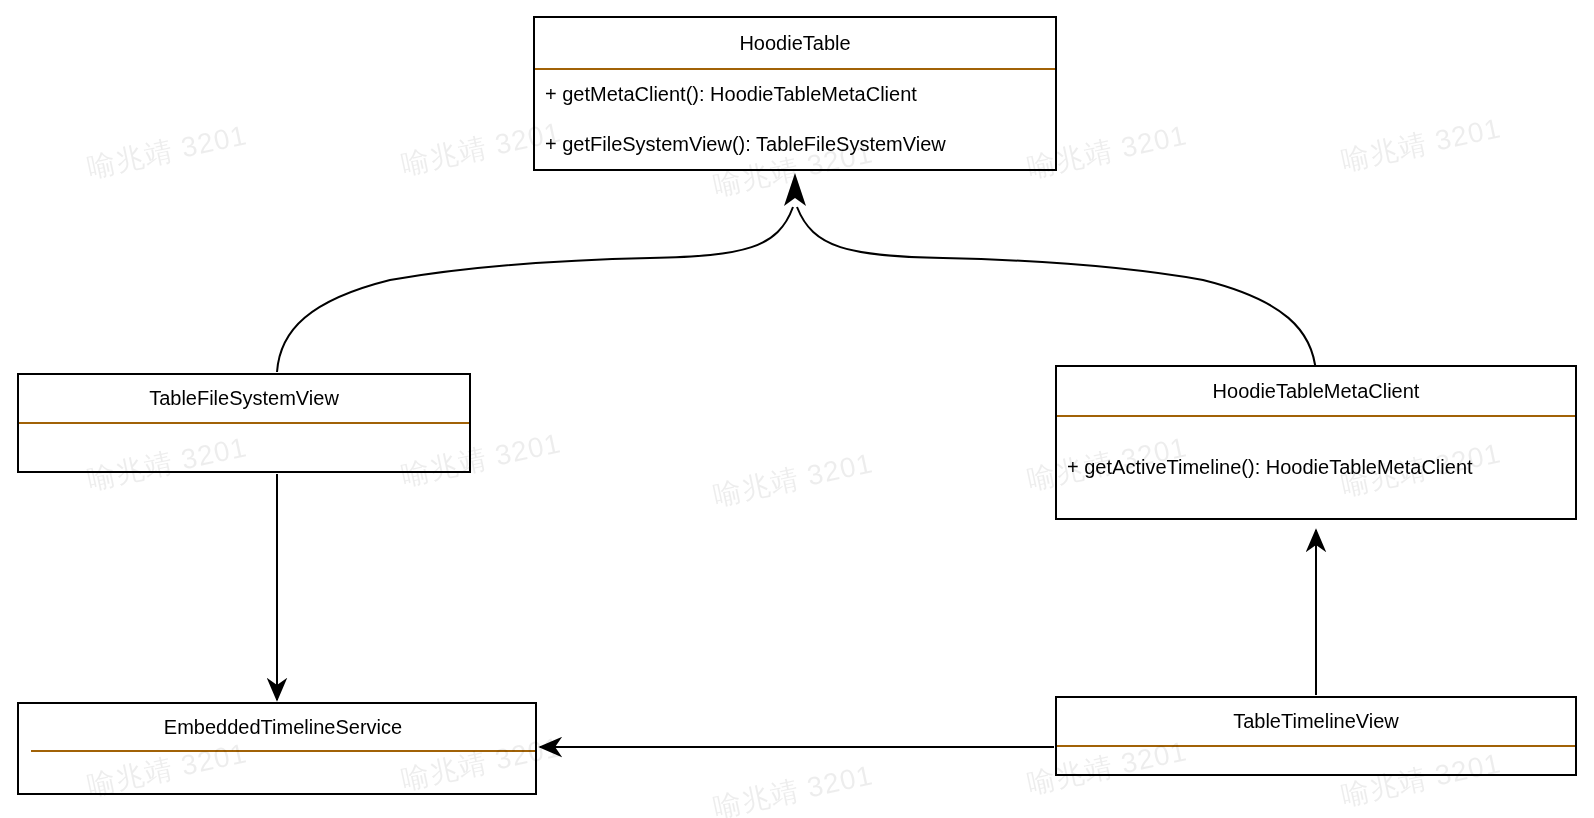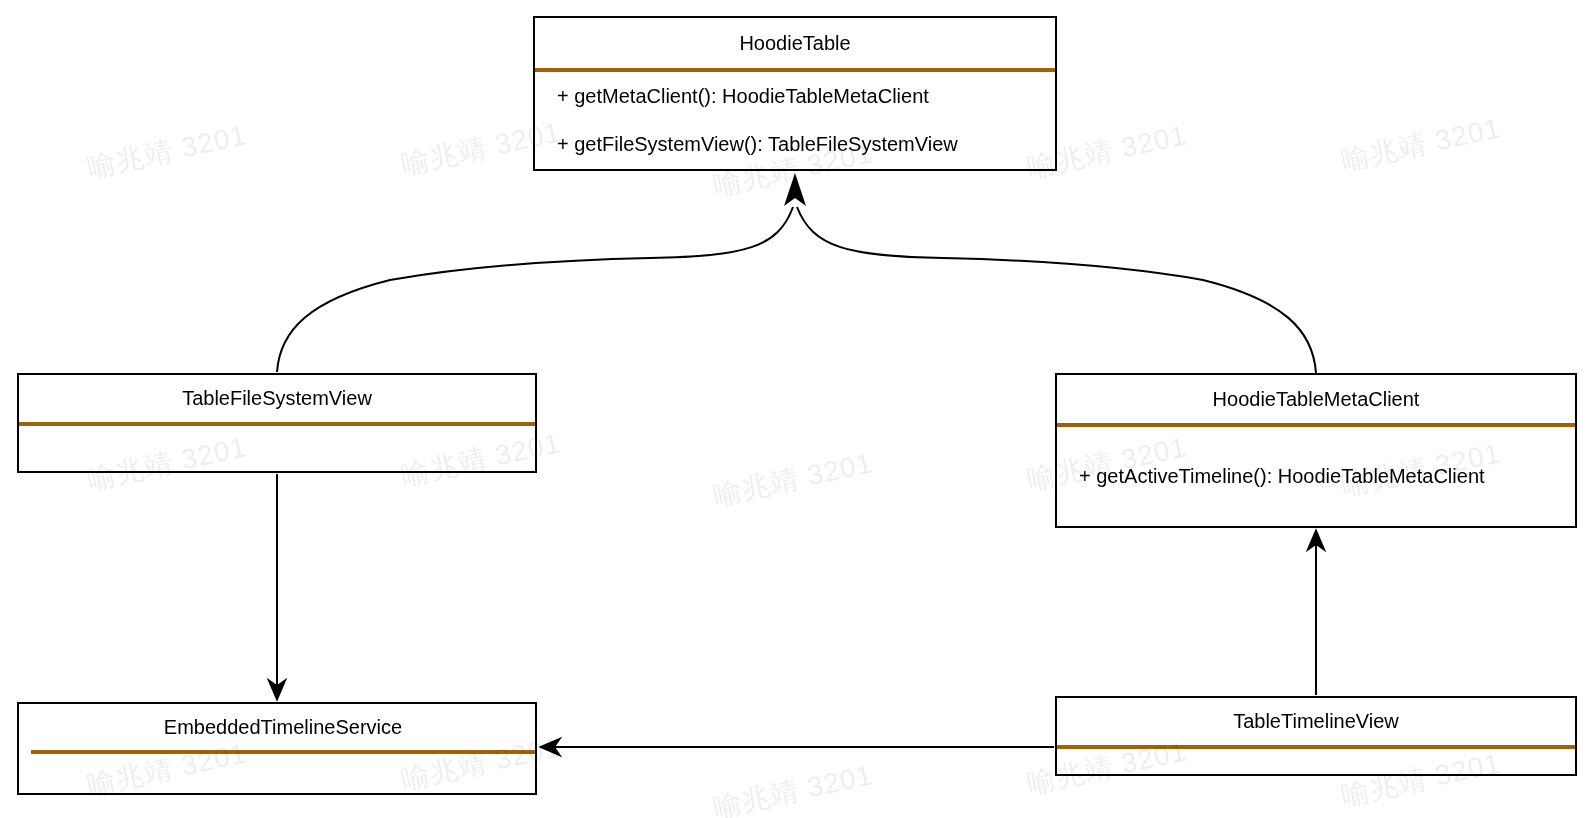--- a/index.html
+++ b/index.html
@@ -19,51 +19,50 @@
   .uml-class {
     position: absolute;
     box-sizing: border-box;
     background: #ffffff;
     border: 2px solid #000000;
     display: flex;
     flex-direction: column;
   }
   .uml-title {
     flex: none;
-    border-bottom: 4px solid #a16207;
+    border-bottom: 2px solid #a16207;
     display: flex;
     align-items: center;
     justify-content: center;
     font-size: 20px;
     color: #000000;
     white-space: nowrap;
   }
   .uml-methods {
     flex: 1;
     display: flex;
     flex-direction: column;
-    padding-left: 12px;
   }
   .uml-method {
     flex: 1;
     display: flex;
     align-items: center;
     padding-left: 10px;
     font-size: 20px;
     color: #000000;
     white-space: nowrap;
   }
   .uml-empty { flex: 1; }
 
   
   #class-hoodie-table            { left: 533px;  top: 16px;  width: 524px; height: 155px; }
   #class-hoodie-table .uml-title { height: 50px; }
-  #class-table-file-system-view            { left: 17px; top: 373px; width: 520px; height: 100px; }
+  #class-table-file-system-view            { left: 17px; top: 373px; width: 454px; height: 100px; }
   #class-table-file-system-view .uml-title { height: 47px; }
-  #class-hoodie-table-meta-client            { left: 1055px; top: 373px; width: 522px; height: 155px; }
+  #class-hoodie-table-meta-client            { left: 1055px; top: 365px; width: 522px; height: 155px; }
   #class-hoodie-table-meta-client .uml-title { height: 48px; }
   #class-embedded-timeline-service            { left: 17px; top: 702px; width: 520px; height: 93px; padding-left: 12px; }
   #class-embedded-timeline-service .uml-title { height: 46px; }
   #class-table-timeline-view            { left: 1055px; top: 696px; width: 522px; height: 80px; }
   #class-table-timeline-view .uml-title { height: 47px; }
 
   #watermark-layer {
     position: absolute;
     left: 0; top: 0;
     width: 1594px; height: 818px;

